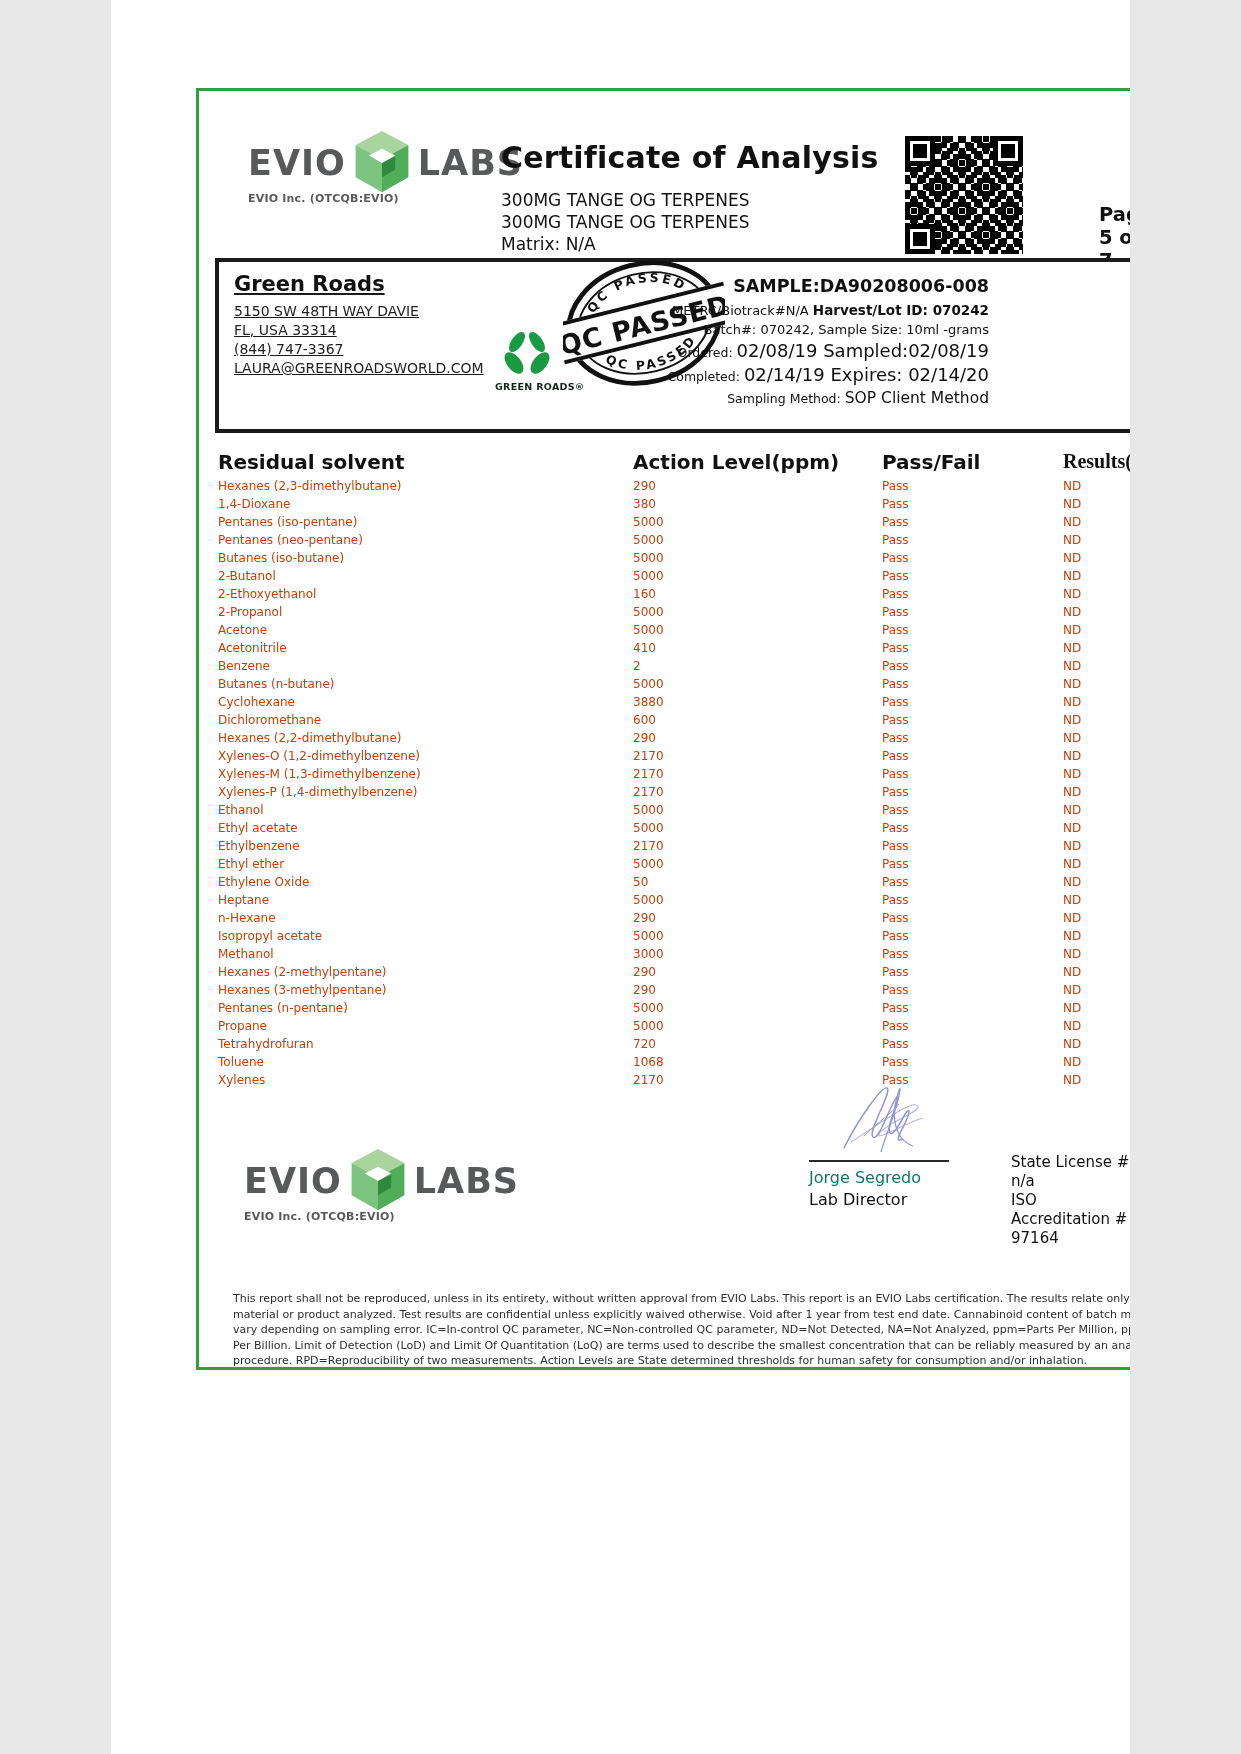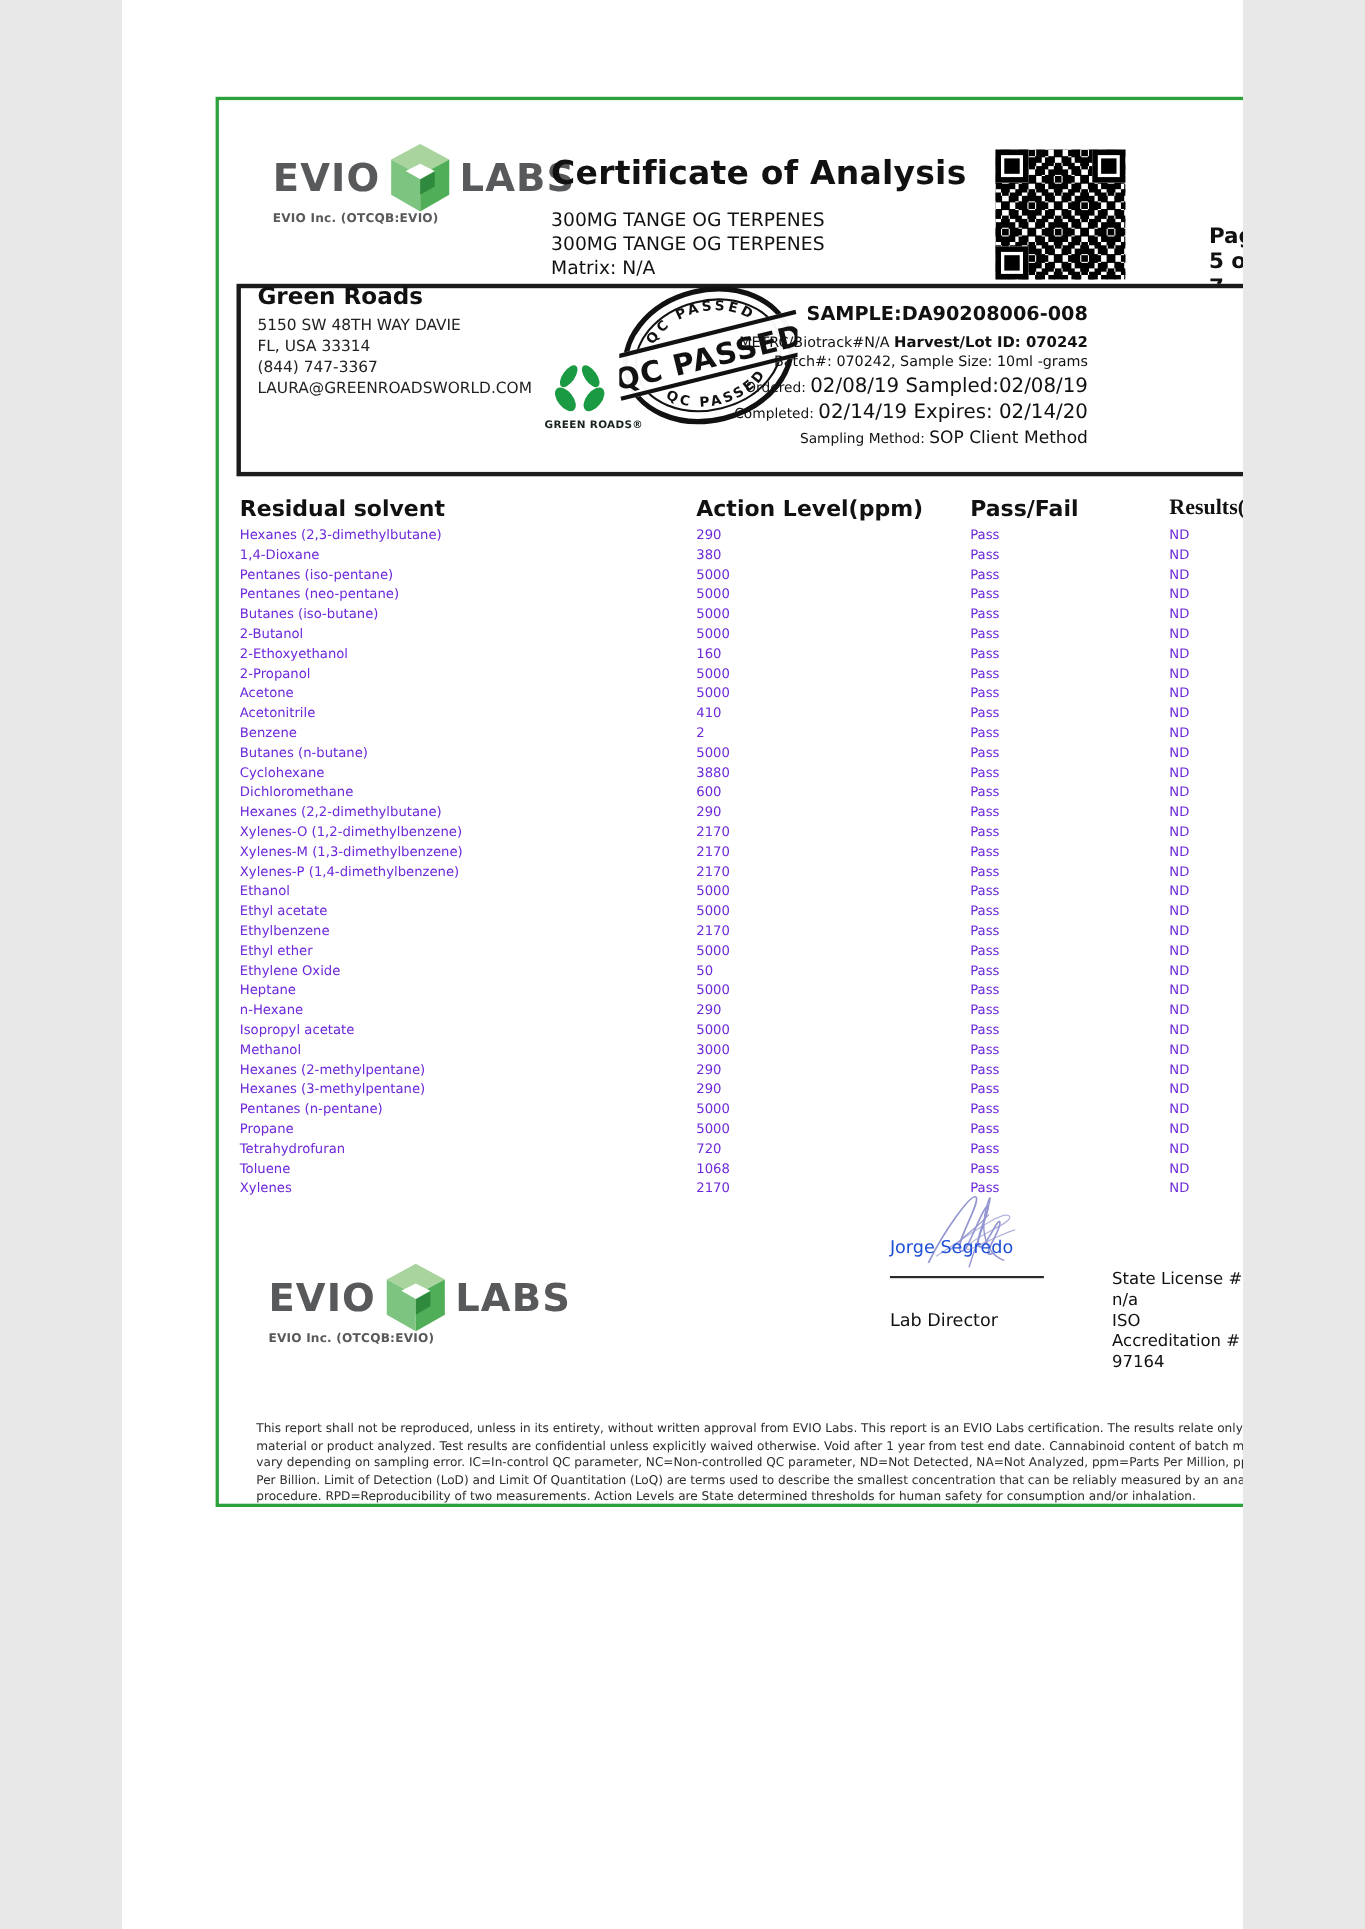--- a/index.html
+++ b/index.html
@@ -29,52 +29,52 @@
     background:
       repeating-conic-gradient(#000 0% 25%, #fff 0% 50%) 0 0/ 12px 12px,
       repeating-conic-gradient(#000 0% 25%, #fff 0% 50%) 5px 7px/ 16px 16px;
     background-blend-mode:multiply;}
   .qr .f{position:absolute;width:30px;height:30px;background:#fff;border:5px solid #000;box-sizing:border-box;}
   .qr .f::after{content:"";position:absolute;inset:3px;background:#000;}
   .qr .tl{left:0;top:0}.qr .tr{right:0;top:0}.qr .bl{left:0;bottom:0}
 
   
   .info-box{left:104px;top:258px;width:1020px;height:175px;border:4px solid #1b1b1b;box-sizing:border-box;background:#fff;}
-  .client-block{left:123px;top:257px;}
+  .client-block{left:123px;top:272px;text-decoration:underline;}
   .client-name{font-size:21px;font-weight:bold;color:#111;margin-bottom:6px;}
   .client-line{font-size:14px;line-height:19px;color:#222;}
   .gr-logo{left:384px;top:330px;width:64px;text-align:center;}
   .gr-text{font-size:9.5px;font-weight:bold;color:#17251c;letter-spacing:.3px;margin-top:1px;white-space:nowrap;}
 
   .stamp{left:452px;top:250px;}
 
   .sample-block{right:141px;top:276px;text-align:right;color:#111;}
   .sample-id{font-size:17.5px;font-weight:bold;margin-bottom:4px;}
   .s-line{margin-bottom:3px;}
   .s-sm{font-size:13px;}
   .s-sm-b{font-size:13.5px;font-weight:bold;}
   .s-big{font-size:18px;}
   .s-med{font-size:15.5px;}
   .s-lbl{font-size:12.5px;}
 
   
   .th{font-size:20px;font-weight:bold;color:#111;top:450px;}
   .th-1{left:107px;} .th-2{left:522px;} .th-3{left:771px;} .th-4{left:952px;font-family:Liberation Serif, serif;}
   .trows{left:107px;top:477px;width:1000px;}
-  .trow{position:relative;height:18px;font-size:12px;color:#6d28d9;line-height:18px;text-align:right;}
+  .trow{position:relative;height:18px;font-size:12px;color:#c2410c;line-height:18px;text-align:right;}
   .trow span{position:absolute;white-space:nowrap;}
   .c-0{left:0;}
   .c-1{left:415px;}
   .c-2{left:664px;}
   .c-3{left:845px;}
 
   
   .sig-scribble{left:718px;top:1076px;}
   .sig-line{left:698px;top:1160px;width:140px;border-top:2px solid #2a2a2a;height:0;}
-  .signer-name{left:698px;top:1124px;font-size:16px;color:#1d4ed8;}
+  .signer-name{left:698px;top:1168px;font-size:16px;color:#0f766e;}
   .signer-title{left:698px;top:1190px;font-size:16px;color:#111;}
   .license-block{left:900px;top:1153px;font-size:15px;line-height:19px;color:#111;}
   .footer-logo{left:133px;top:1148px;}
   .footer-address{left:445px;top:1150px;font-size:17px;line-height:23px;color:#111;}
   .disclaimer{left:122px;top:1280px;width:962px;font-size:11px;line-height:15.5px;color:#2d2d2d;text-align:left;}
 </style>
 </head>
 <body>
 
 <div class="page">

